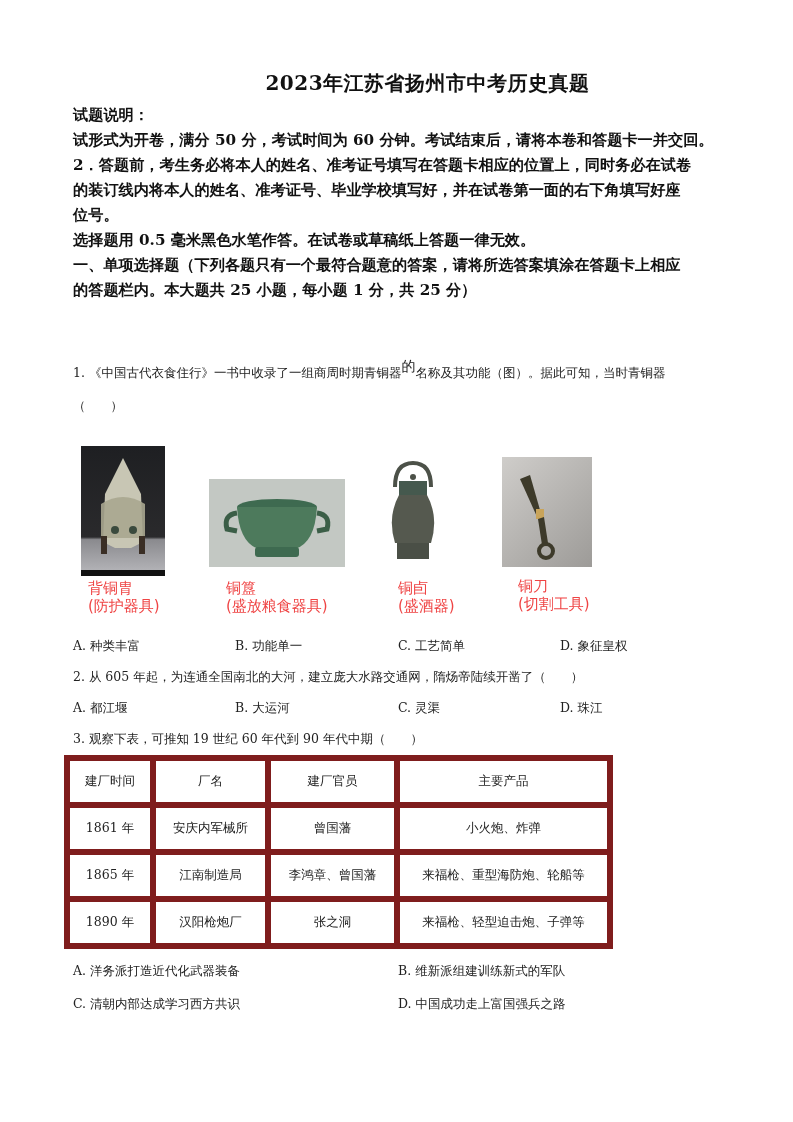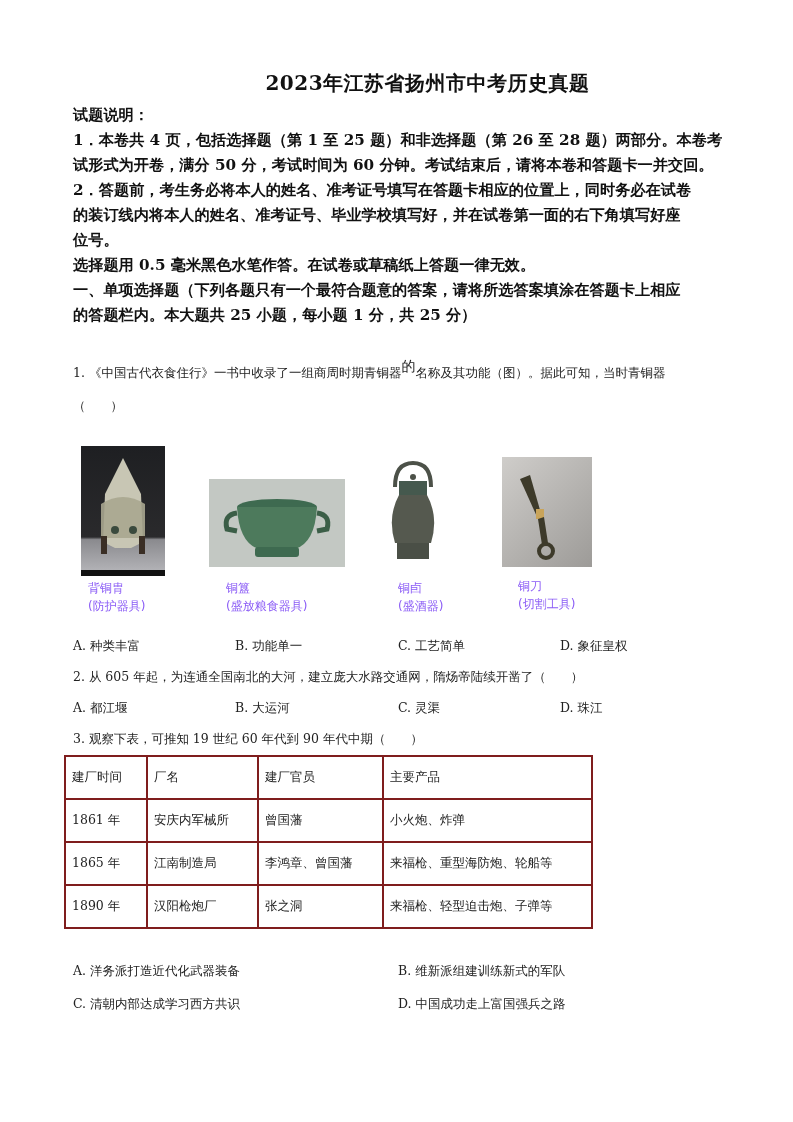--- a/index.html
+++ b/index.html
@@ -7,32 +7,31 @@
          font-family:"DejaVu Serif", "Liberation Serif", serif; color:#111; }
   .title { position:absolute; top:70px; left:0; width:793px; text-align:center;
            font-size:20px; font-weight:bold; letter-spacing:0.5px;margin-left:31px; }
   .bold-block { position:absolute; left:73px; width:660px; font-weight:bold; font-size:15.2px; line-height:25px; }
   .bold-block div { white-space:nowrap; }
   .q { position:absolute; left:73px; font-size:12.5px; white-space:nowrap; color:#222; }
   .sup { font-size:14px; position:relative; top:-6px; }
   .opts { position:absolute; left:73px; width:680px; font-size:12.5px; color:#222; }
   .opts span { position:absolute; white-space:nowrap; }
   .fig { position:absolute; }
-  .fig-label { position:absolute; font-family:"DejaVu Sans", "Liberation Sans", sans-serif; font-size:12px; line-height:18px; color:#8b5cf6; white-space:nowrap; }
+  .fig-label { position:absolute; font-family:"DejaVu Sans", "Liberation Sans", sans-serif; font-size:15px; line-height:18px; color:#ef4444; white-space:nowrap; }
   table.t { position:absolute; left:64px; top:755px; border-collapse:collapse; font-size:12.5px; color:#222; }
-  table.t td { border:2px solid #7f1d1d; height:41px; padding:0 6px; }
+  table.t td { border:6px solid #7f1d1d; text-align:center; height:41px; padding:0 6px; }
 </style>
 </head>
 <body>
 
 <div class="title">2023年江苏省扬州市中考历史真题</div>
 
 <div class="bold-block" style="top:103px;">
   <div>试题说明：</div>
-  <div>1．本卷共 4 页，包括选择题（第 1 至 25 题）和非选择题（第 26 至 28 题）两部分。本卷考</div>
   <div>试形式为开卷，满分 50 分，考试时间为 60 分钟。考试结束后，请将本卷和答题卡一并交回。</div>
   <div>2．答题前，考生务必将本人的姓名、准考证号填写在答题卡相应的位置上，同时务必在试卷</div>
   <div>的装订线内将本人的姓名、准考证号、毕业学校填写好，并在试卷第一面的右下角填写好座</div>
   <div>位号。</div>
   <div>选择题用 0.5 毫米黑色水笔作答。在试卷或草稿纸上答题一律无效。</div>
   <div>一、单项选择题（下列各题只有一个最符合题意的答案，请将所选答案填涂在答题卡上相应</div>
   <div>的答题栏内。本大题共 25 小题，每小题 1 分，共 25 分）</div>
 </div>
 
 <div class="q" style="top:364px;">

